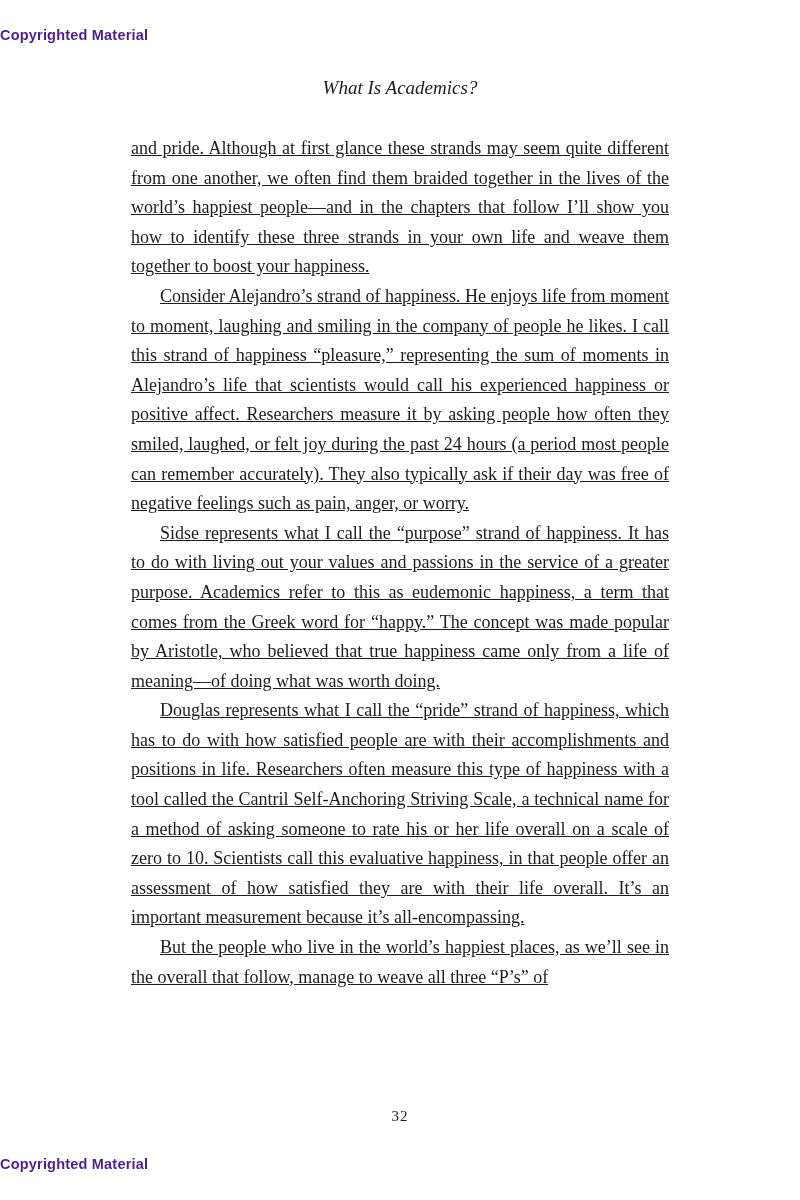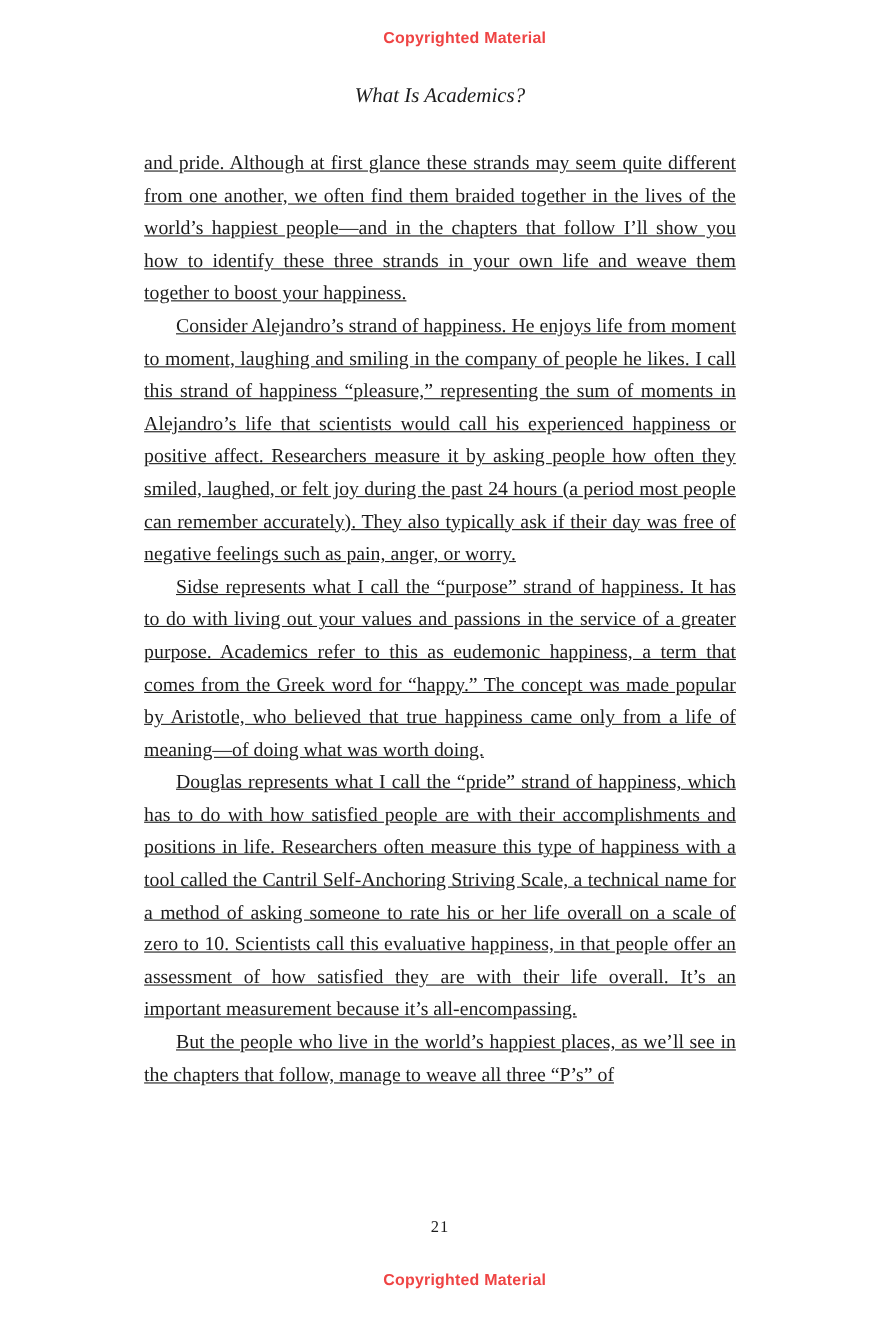--- a/index.html
+++ b/index.html
@@ -15,27 +15,26 @@
     margin: 0 auto;
     background: #ffffff;
     font-family: "Liberation Serif", serif;
     color: #1c1c1c;
     overflow: hidden;
   }
   .watermark {
     position: absolute;
     left: 0;
     width: 100%;
-    text-align: center;
+    text-align: left;
     font-family: "Liberation Sans", sans-serif;
     font-size: 14.5px;
     font-weight: bold;
     letter-spacing: 0.2px;
-    color: #ef4444;
-    padding-left: 45px;
+    color: #4c1d95;
   }
   .watermark.top { top: 27px; }
   .watermark.bottom { top: 1156px; }
   .running-head {
     position: absolute;
     top: 77px;
     left: 0;
     width: 100%;
     text-align: center;
     font-style: italic;
@@ -79,20 +78,20 @@
 
   <div class="watermark top">Copyrighted Material</div>
 
   <div class="running-head">What Is Academics?</div>
 
   <div class="body-text">
     <p class="first">and pride. Although at first glance these strands may seem quite different from one another, we often find them braided together in the lives of the world’s happiest people—and in the chapters that follow I’ll show you how to identify these three strands in your own life and weave them together to boost your happiness.</p>
     <p>Consider Alejandro’s strand of happiness. He enjoys life from moment to moment, laughing and smiling in the company of people he likes. I call this strand of happiness “pleasure,” representing the sum of moments in Alejandro’s life that scientists would call his experienced happiness or positive affect. Researchers measure it by asking people how often they smiled, laughed, or felt joy during the past 24 hours (a period most people can remember accurately). They also typically ask if their day was free of negative feelings such as pain, anger, or worry.</p>
     <p>Sidse represents what I call the “purpose” strand of happiness. It has to do with living out your values and passions in the service of a greater purpose. Academics refer to this as eudemonic happiness, a term that comes from the Greek word for “happy.” The concept was made popular by Aristotle, who believed that true happiness came only from a life of meaning—of doing what was worth doing.</p>
     <p>Douglas represents what I call the “pride” strand of happiness, which has to do with how satisfied people are with their accomplishments and positions in life. Researchers often measure this type of happiness with a tool called the Cantril Self-Anchoring Striving Scale, a technical name for a method of asking someone to rate his or her life overall on a scale of zero to 10. Scientists call this evaluative happiness, in that people offer an assessment of how satisfied they are with their life overall. It’s an important measurement because it’s all-encompassing.</p>
-    <p>But the people who live in the world’s happiest places, as we’ll see in the chapters that follow, manage to weave all three “P’s” of</p>
+    <p>But the people who live in the world’s happiest places, as we’ll see in the overall that follow, manage to weave all three “P’s” of</p>
   </div>
 
-  <div class="page-number">21</div>
+  <div class="page-number">32</div>
 
   <div class="watermark bottom">Copyrighted Material</div>
 
 </div>
 
 </body></html>

